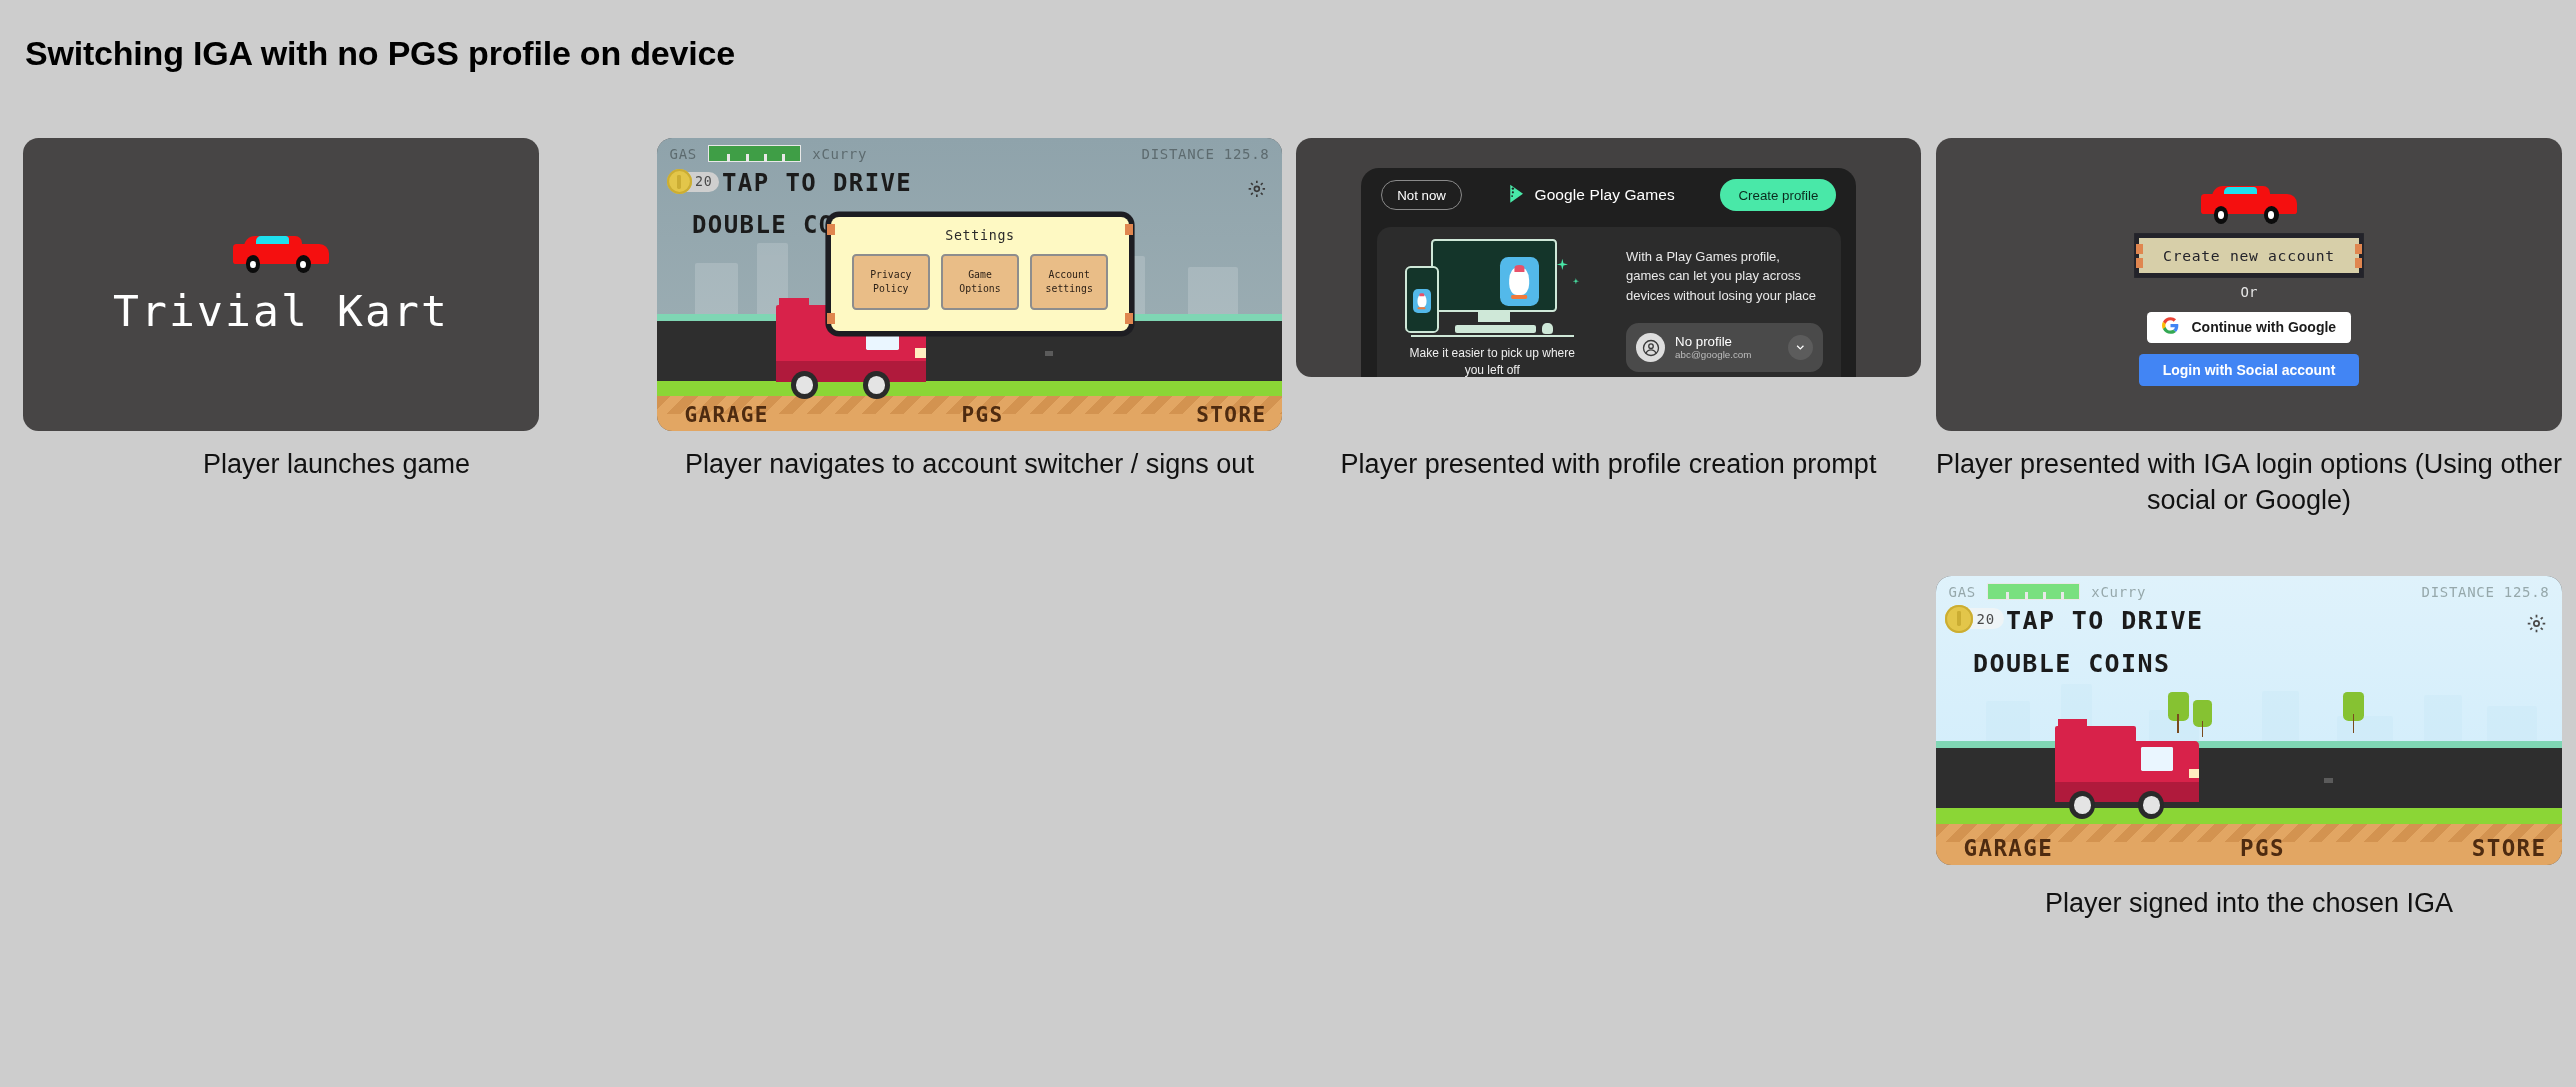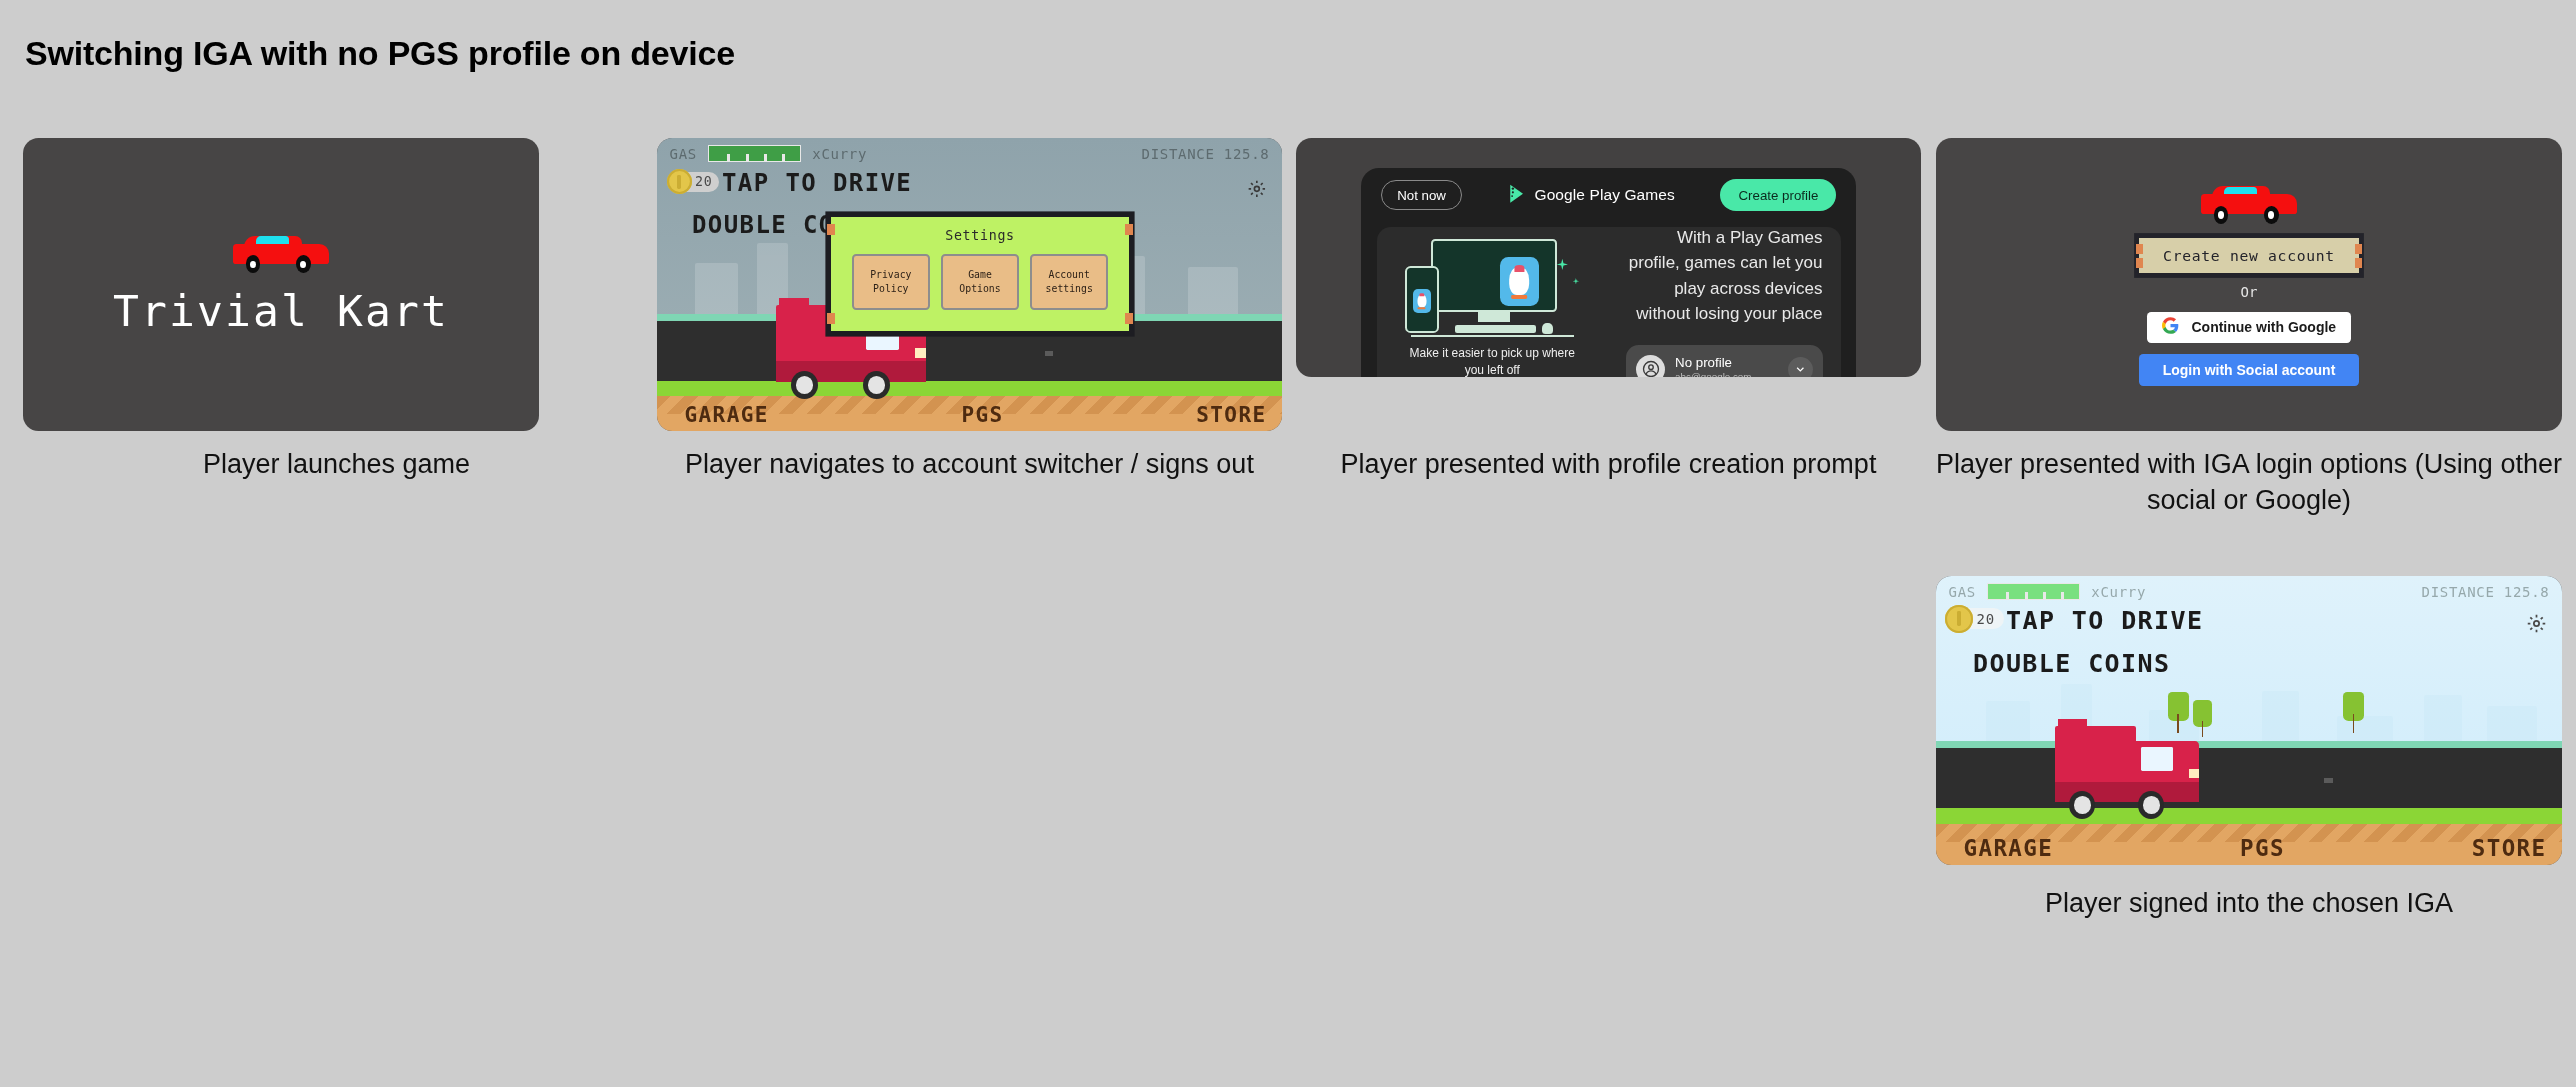--- a/index.html
+++ b/index.html
@@ -88,22 +88,23 @@
   .truck .win{position:absolute;left:60%;top:22%;width:22%;height:26%;background:#eaf6ff;border-radius:1.4px;}
   .truck .lamp{position:absolute;left:93%;top:46%;width:7%;height:10%;background:#ffeec0;}
   .truck .skirt{position:absolute;left:0;top:60%;width:100%;height:22%;background:#b01a3c;}
   .truck .wheel{position:absolute;top:70%;width:18%;height:30%;background:#2a2a2a;border-radius:50%;}
   .truck .wheel:after{content:"";position:absolute;left:18%;top:18%;width:64%;height:64%;background:#e4e4e4;border-radius:50%;}
   .truck .wheel.l{left:10%;}
   .truck .wheel.r{left:58%;}
 
   
   .modal{
-    position:absolute;background:#bef264;
+    position:absolute;background:#fef9c3;
     box-shadow:0 0 0 5.6px #1d1d22;
+    border-radius:8px;
   }
   .modal .cnr{position:absolute;width:8.4px;height:11.2px;background:#e0864f;}
   .modal .cnr.tl{left:-4.2px;top:7px;}
   .modal .cnr.tr{right:-4.2px;top:7px;}
   .modal .cnr.bl{left:-4.2px;bottom:7px;}
   .modal .cnr.br{right:-4.2px;bottom:7px;}
   .modal .mtitle{
     position:absolute;left:0;right:0;top:11.2px;text-align:center;
     font-family:"DejaVu Sans Mono","Liberation Mono",monospace;
     color:#2a2a2a;font-size:13.3px;letter-spacing:0.7px;
@@ -157,21 +158,21 @@
   .chick:before{content:"";position:absolute;left:50%;top:-6%;transform:translateX(-50%);
     width:48%;height:22%;background:#e8516a;border-radius:50% 50% 0 0;}
   .chick:after{content:"";position:absolute;left:8%;bottom:-14%;width:84%;height:16%;
     background:#f07a3c;border-radius:1.4px;}
   .spark{position:absolute;background:#49e8a8;}
   .spark.s1{left:153px;top:19.7px;width:11.2px;height:11.2px;
     clip-path:polygon(50% 0,60% 40%,100% 50%,60% 60%,50% 100%,40% 60%,0 50%,40% 40%);}
   .spark.s2{left:169px;top:39px;width:6.3px;height:6.3px;
     clip-path:polygon(50% 0,60% 40%,100% 50%,60% 60%,50% 100%,40% 60%,0 50%,40% 40%);}
   .cap-left{color:#efefef;font-size:12px;text-align:center;line-height:1.45;max-width:169px;}
-  .cap-right{color:#e9e9e9;font-size:17px;text-align:right;line-height:1.5;max-width:204px;}
+  .cap-right{color:#e9e9e9;font-size:13px;text-align:left;line-height:1.5;max-width:204px;}
   .profile-card{background:#4a4a4a;border-radius:12.6px;width:100%;max-width:211px;
     display:flex;align-items:center;gap:9.8px;padding:9.8px 9.8px;box-sizing:border-box;}
   .avatar{width:29.5px;height:29.5px;border-radius:50%;background:#ddd;flex:0 0 auto;
     display:flex;align-items:center;justify-content:center;}
   .pcard-txt{flex:1;min-width:0;}
   .pcard-name{color:#fff;font-size:13.3px;line-height:1.15;}
   .pcard-mail{color:#bdbdbd;font-size:9.8px;line-height:1.3;}
   .chev{width:25px;height:25px;border-radius:50%;background:#5c5c5c;
     display:flex;align-items:center;justify-content:center;flex:0 0 auto;}
 

